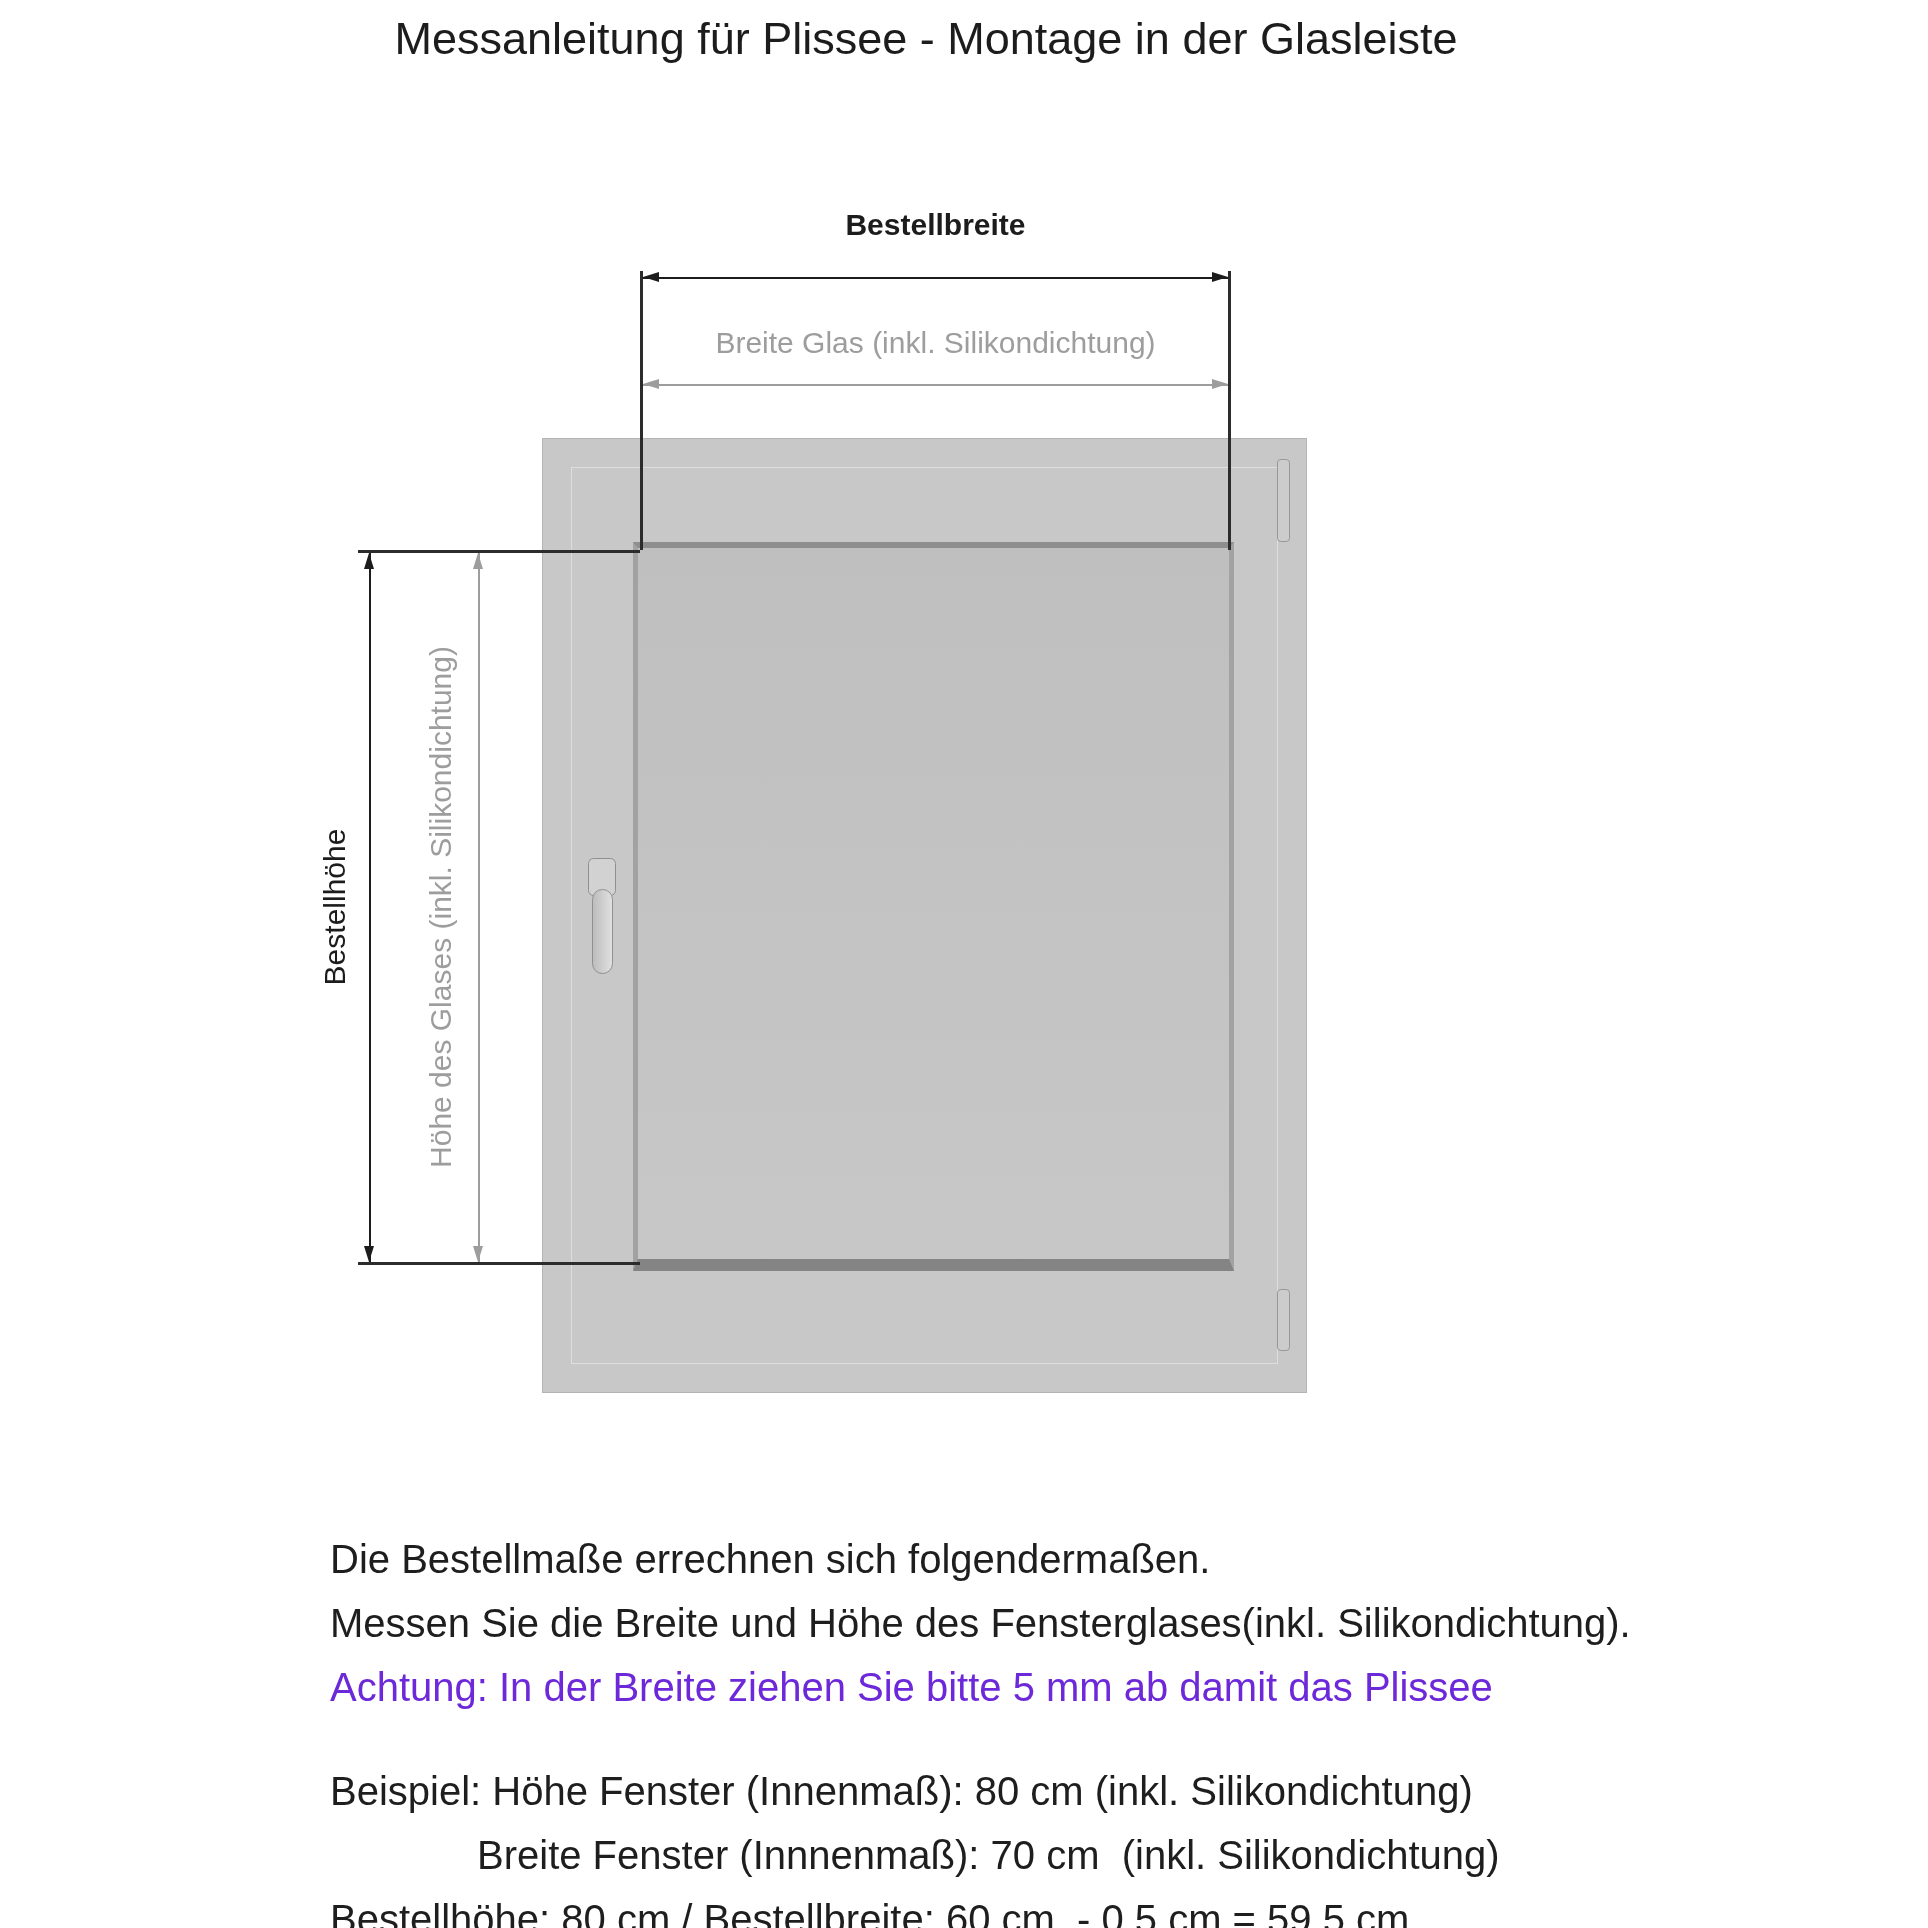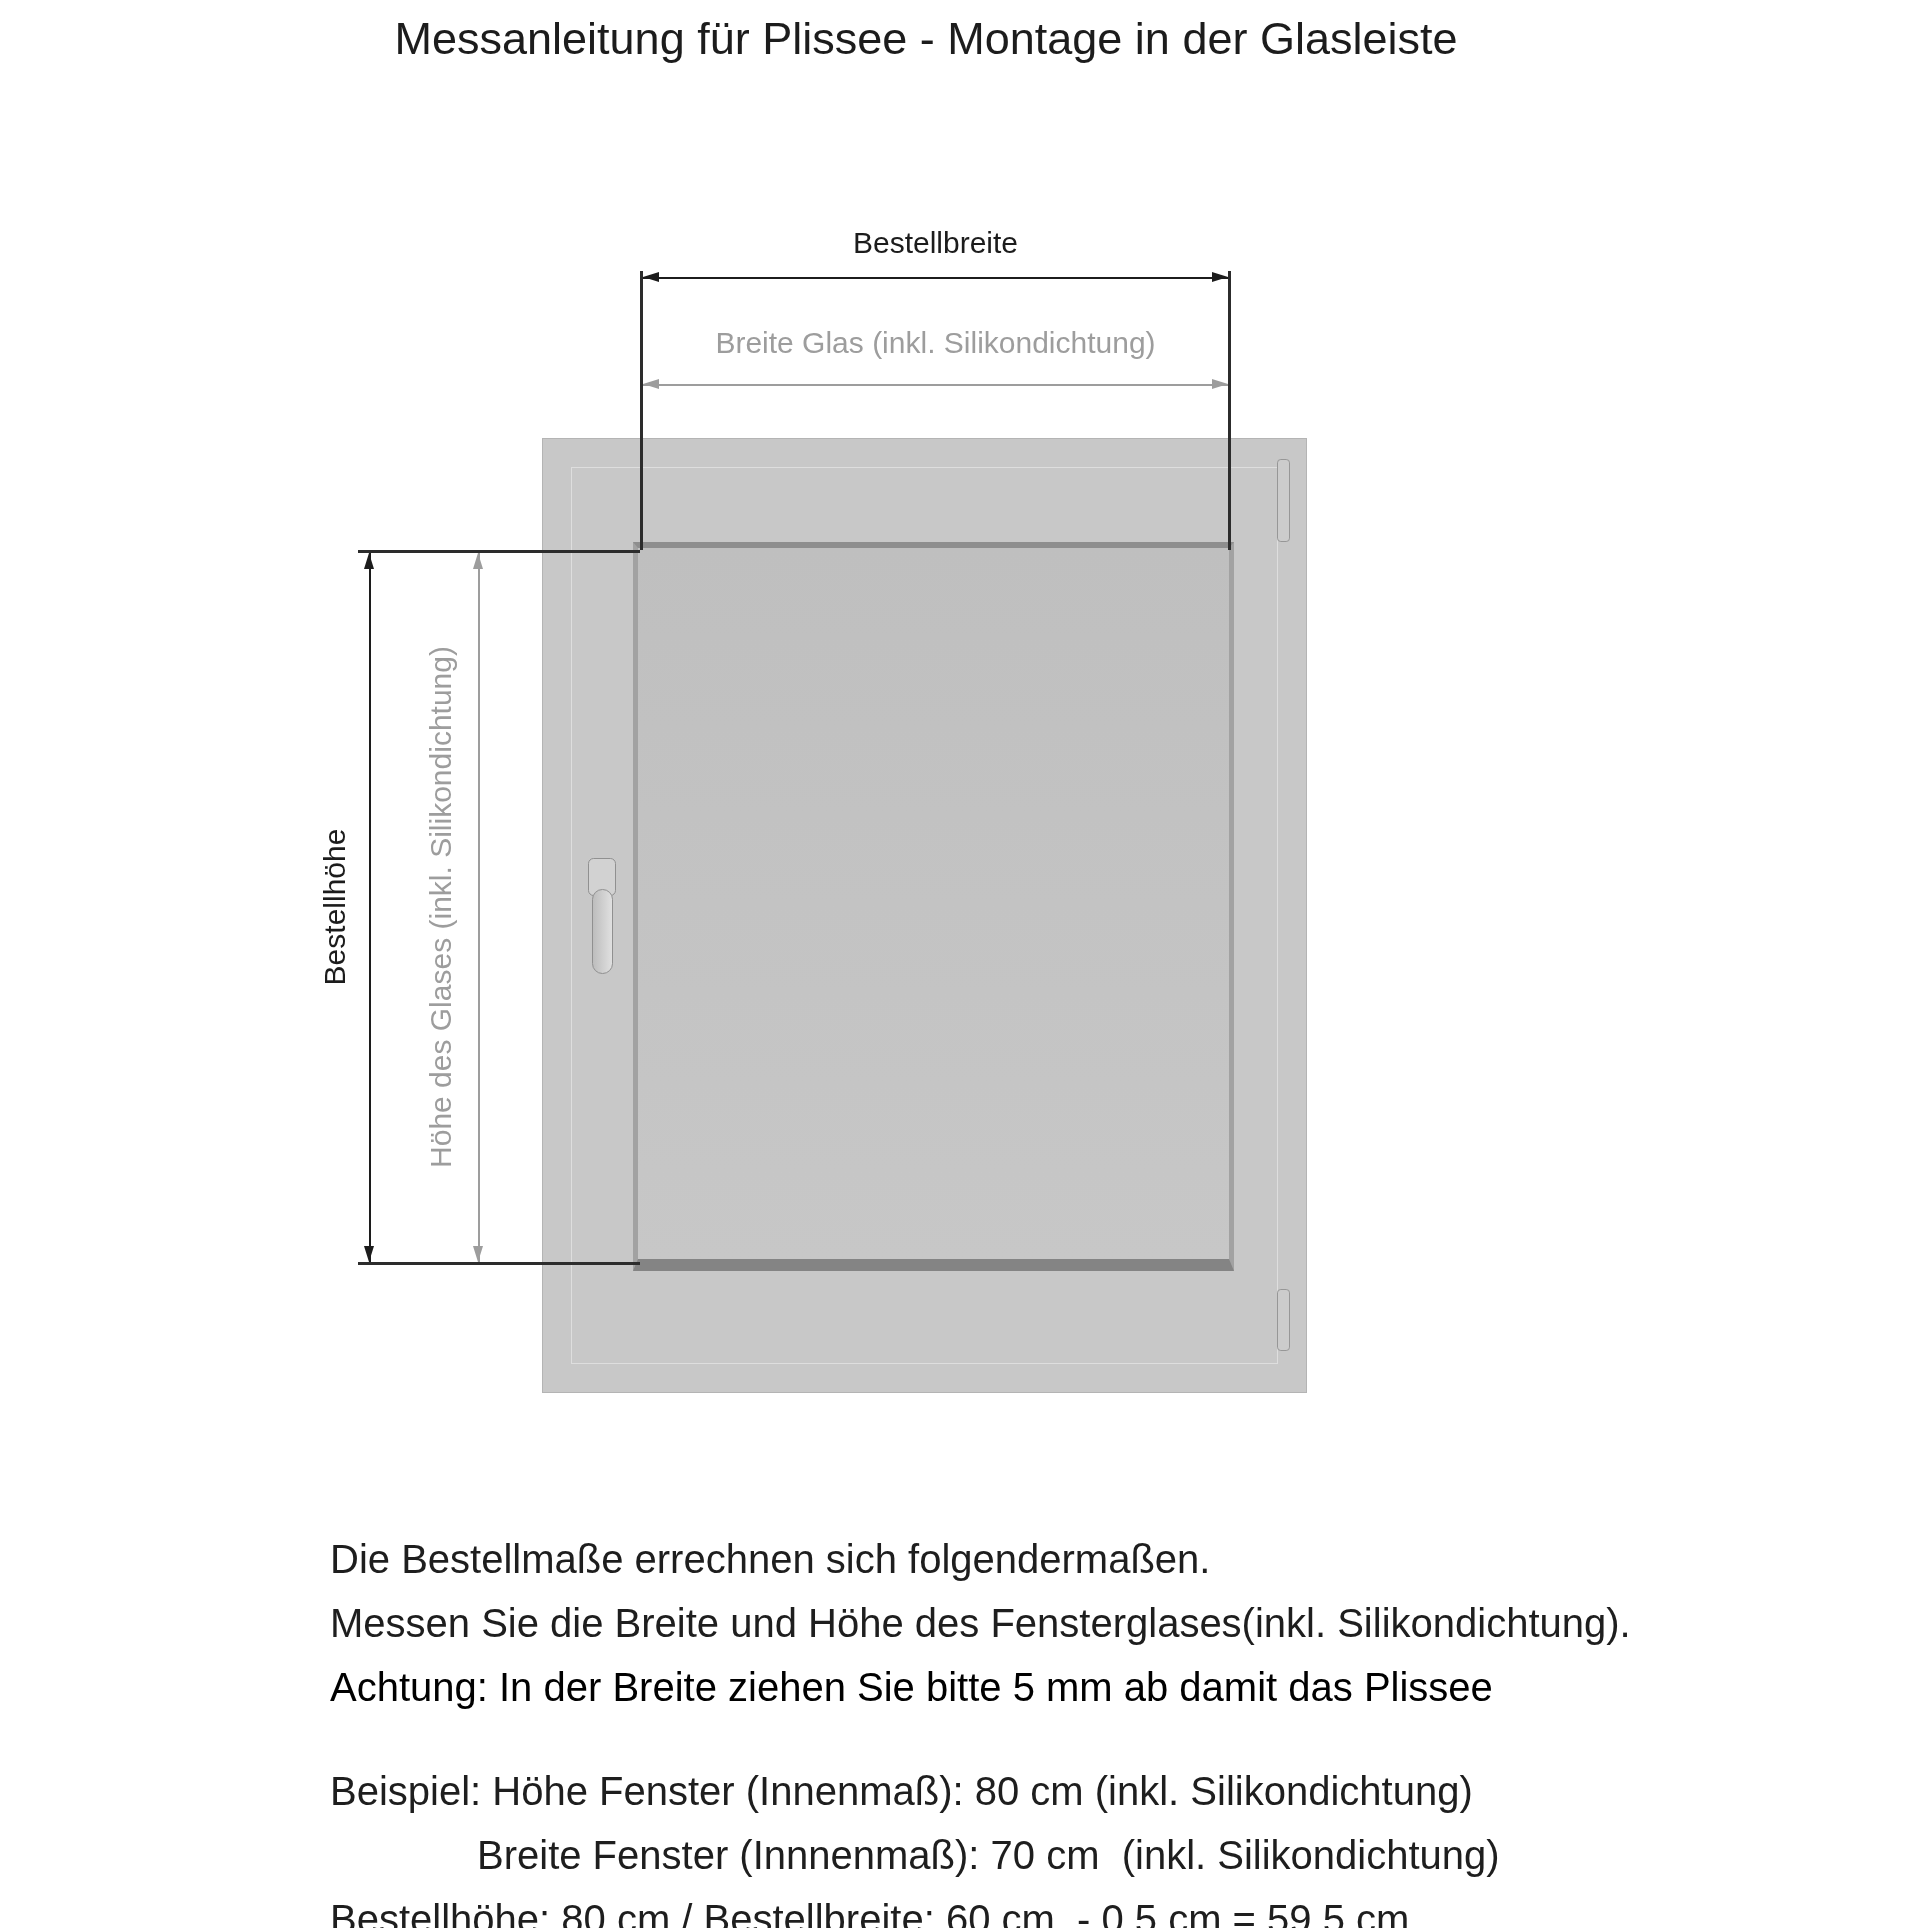--- a/index.html
+++ b/index.html
@@ -78,36 +78,36 @@
 
   .arrow-order-width{left:643px;top:277px;width:585px;}
   .arrow-glass-width{left:643px;top:384px;width:585px;}
   .arrow-order-height{left:369px;top:553px;height:709px;}
   .arrow-glass-height{left:478px;top:553px;height:709px;}
 
   .dim-label-h{
     position:absolute;left:643px;width:585px;text-align:center;
     font-size:30px;white-space:nowrap;
   }
-  .label-order-width{top:226px;}
+  .label-order-width{top:208px;font-weight:bold;}
   .label-glass-width{top:326px;}
   .dim-label-v{
     position:absolute;white-space:nowrap;font-size:30px;
     transform:translate(-50%,-50%) rotate(-90deg);
   }
   .label-order-height{left:335px;top:907px;}
   .label-glass-height{left:441px;top:907px;}
 
   
   .text-block{
     position:absolute;left:318px;top:1521px;
     font-size:40px;line-height:52px;color:#1e1e1e;
   }
   .text-block p{margin:12px;white-space:pre;}
-  .warning{color:#000000;}
+  .warning{color:#6d28d9;}
   .example-start{margin-top:52px !important;}
   .indent{padding-left:147px;}
 </style>
 </head>
 <body>
 
 <div class="title">Messanleitung für Plissee - Montage in der Glasleiste</div>
 
 <div>
 

